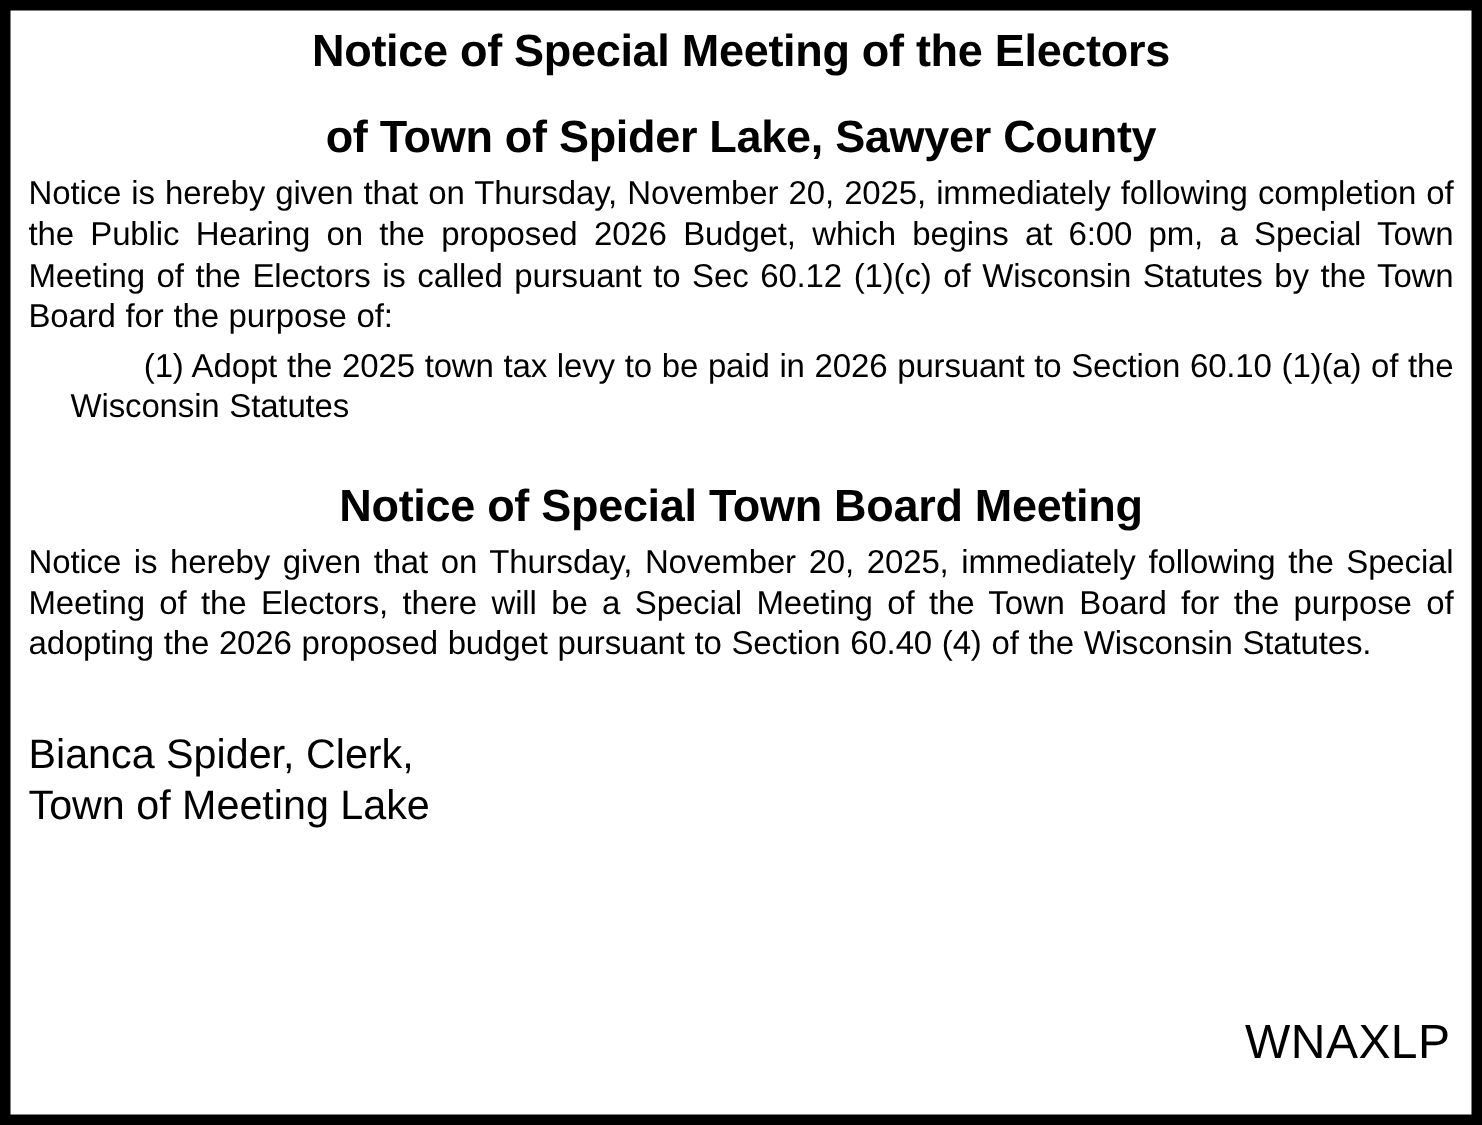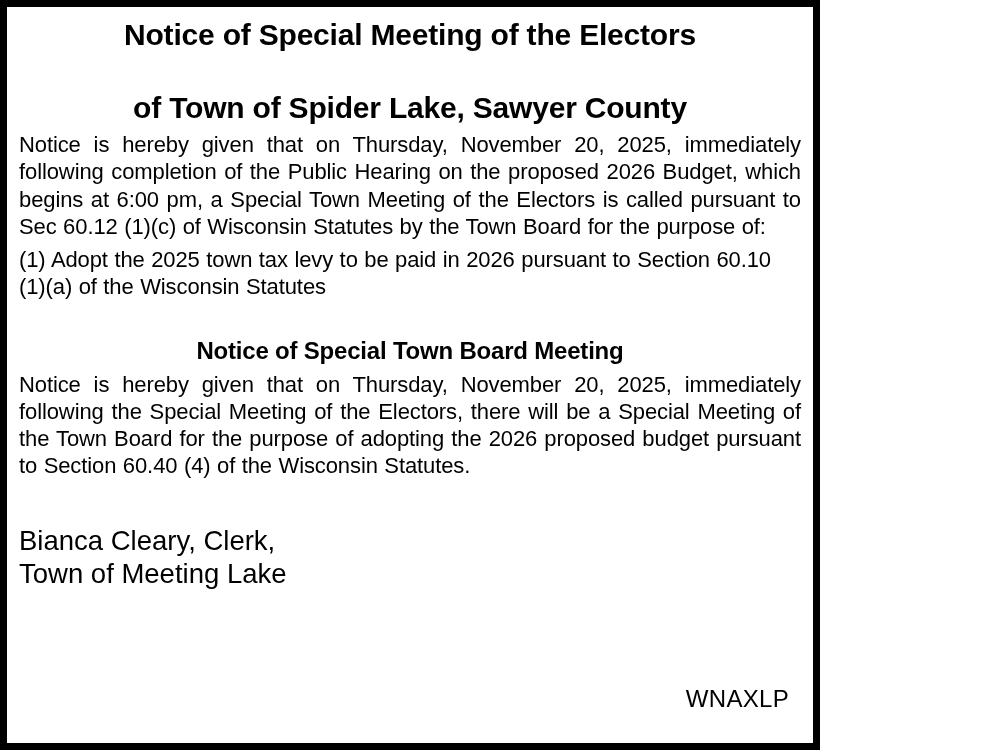--- a/index.html
+++ b/index.html
@@ -5,91 +5,92 @@
   html, body {
     margin: 0;
     padding: 0;
     background: #ffffff;
   }
   body {
     font-family: "Liberation Sans", sans-serif;
     color: #000000;
   }
   .notice {
-    width: 820px;
+    width: 988px;
     height: 750px;
     box-sizing: border-box;
     background: #ffffff;
     border: 7px solid #000000;
     padding: 8px 12px 6px 12px;
     position: relative;
     overflow: hidden;
   }
   .title {
     text-align: center;
     font-size: 30px;
     font-weight: bold;
     line-height: 1.15;
     letter-spacing: -0.2px;
     margin: 3px 0 0 0;
   }
   .title.second {
-    margin-top: 38px;
+    margin-top: 22px;
   }
   .body-text {
     font-size: 22px;
     line-height: 1.24;
     text-align: justify;
     text-align-last: left;
     margin-top: 6px;
     letter-spacing: -0.1px;
     word-spacing: 0.5px;
   }
   .body-text.nojustify {
-    text-align: left;
+    text-align: right;
+    margin-left: 28px;
   }
   .subheading {
     text-align: center;
-    font-size: 24px;
+    font-size: 30px;
     font-weight: bold;
     margin-top: 36px;
     margin-bottom: 0;
     letter-spacing: -0.2px;
   }
   .signature {
     font-size: 27.5px;
     line-height: 1.22;
     margin-top: 44px;
   }
   .signature div {
     white-space: nowrap;
   }
   .footer-code {
     position: absolute;
-    right: 24px;
+    right: 14px;
     bottom: 30px;
-    font-size: 24px;
+    font-size: 32px;
     letter-spacing: 0.3px;
   }
 </style>
 </head>
 <body>
 
 <div class="notice">
 
   <div class="title">Notice of Special Meeting of the Electors</div>
   <div class="title second">of Town of Spider Lake, Sawyer County</div>
 
   <div class="body-text">Notice is hereby given that on Thursday, November 20, 2025, immediately following completion of the Public Hearing on the proposed 2026 Budget, which begins at 6:00 pm, a Special Town Meeting of the Electors is called pursuant to Sec 60.12 (1)(c) of Wisconsin Statutes by the Town Board for the purpose of:</div>
   <div class="body-text nojustify">(1) Adopt the 2025 town tax levy to be paid in 2026 pursuant to Section 60.10 (1)(a) of the Wisconsin Statutes</div>
 
   <div class="subheading">Notice of Special Town Board Meeting</div>
 
   <div class="body-text">Notice is hereby given that on Thursday, November 20, 2025, immediately following the Special Meeting of the Electors, there will be a Special Meeting of the Town Board for the purpose of adopting the 2026 proposed budget pursuant to Section 60.40 (4) of the Wisconsin Statutes.</div>
 
   <div class="signature">
-    <div>Bianca Cleary, Clerk,</div>
+    <div>Bianca Spider, Clerk,</div>
     <div>Town of Meeting Lake</div>
   </div>
 
   <div class="footer-code">WNAXLP</div>
 
 </div>
 
 </body></html>

